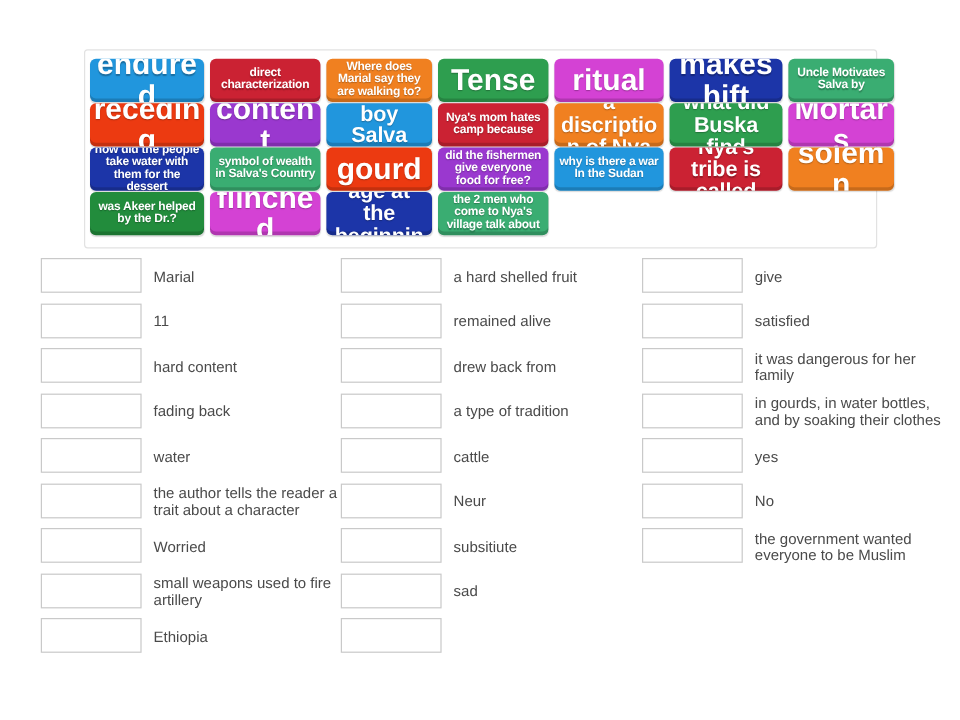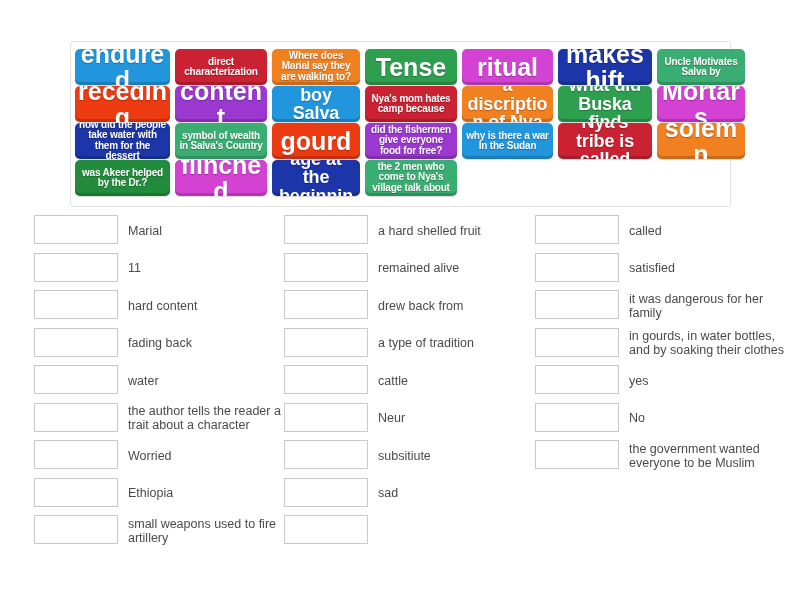--- a/index.html
+++ b/index.html
@@ -147,25 +147,25 @@
       <div class="answer-row">
         <div class="drop-box"></div>
         <div class="answer-text">the author tells the reader a trait about a character</div>
       </div>
       <div class="answer-row">
         <div class="drop-box"></div>
         <div class="answer-text">Worried</div>
       </div>
       <div class="answer-row">
         <div class="drop-box"></div>
+        <div class="answer-text">small weapons used to fire artillery</div>
+      </div>
+      <div class="answer-row">
+        <div class="drop-box"></div>
         <div class="answer-text">Ethiopia</div>
-      </div>
-      <div class="answer-row">
-        <div class="drop-box"></div>
-        <div class="answer-text">small weapons used to fire artillery</div>
       </div>
     </div>
   <div class="answer-col" id="col-mid">
       <div class="answer-row">
         <div class="drop-box"></div>
         <div class="answer-text">a hard shelled fruit</div>
       </div>
       <div class="answer-row">
         <div class="drop-box"></div>
         <div class="answer-text">remained alive</div>
@@ -194,21 +194,21 @@
         <div class="drop-box"></div>
         <div class="answer-text">sad</div>
       </div>
       <div class="answer-row">
         <div class="drop-box"></div>
       </div>
     </div>
   <div class="answer-col" id="col-right">
       <div class="answer-row">
         <div class="drop-box"></div>
-        <div class="answer-text">called</div>
+        <div class="answer-text">give</div>
       </div>
       <div class="answer-row">
         <div class="drop-box"></div>
         <div class="answer-text">satisfied</div>
       </div>
       <div class="answer-row">
         <div class="drop-box"></div>
         <div class="answer-text">it was dangerous for her family</div>
       </div>
       <div class="answer-row">

